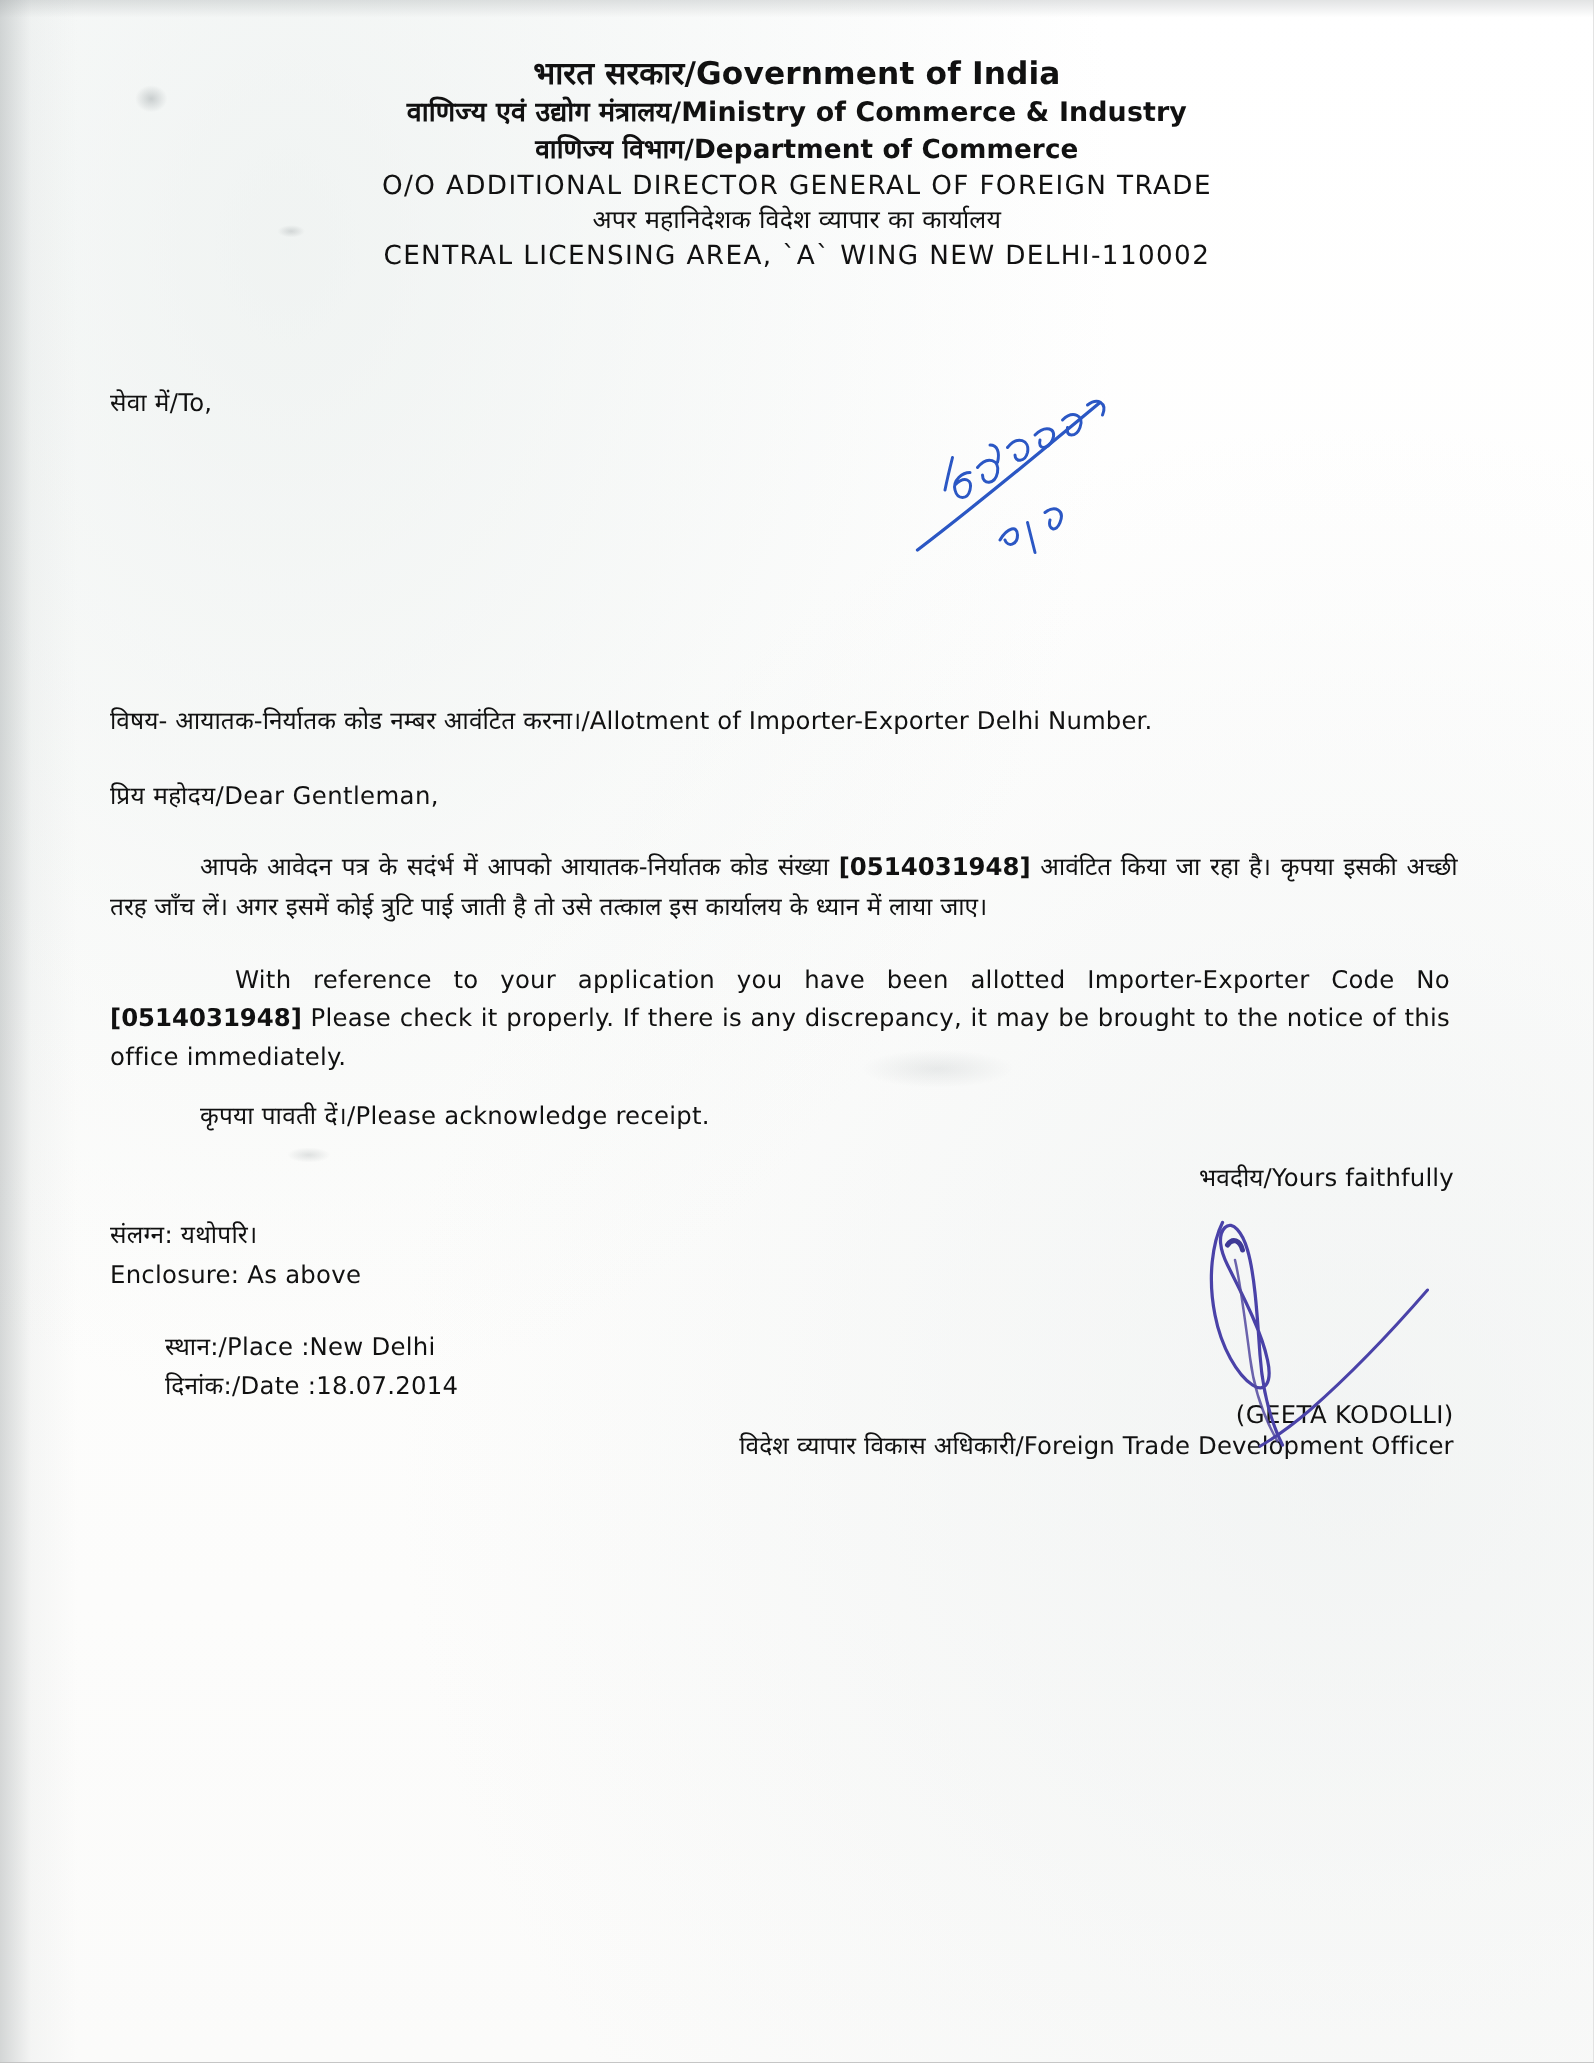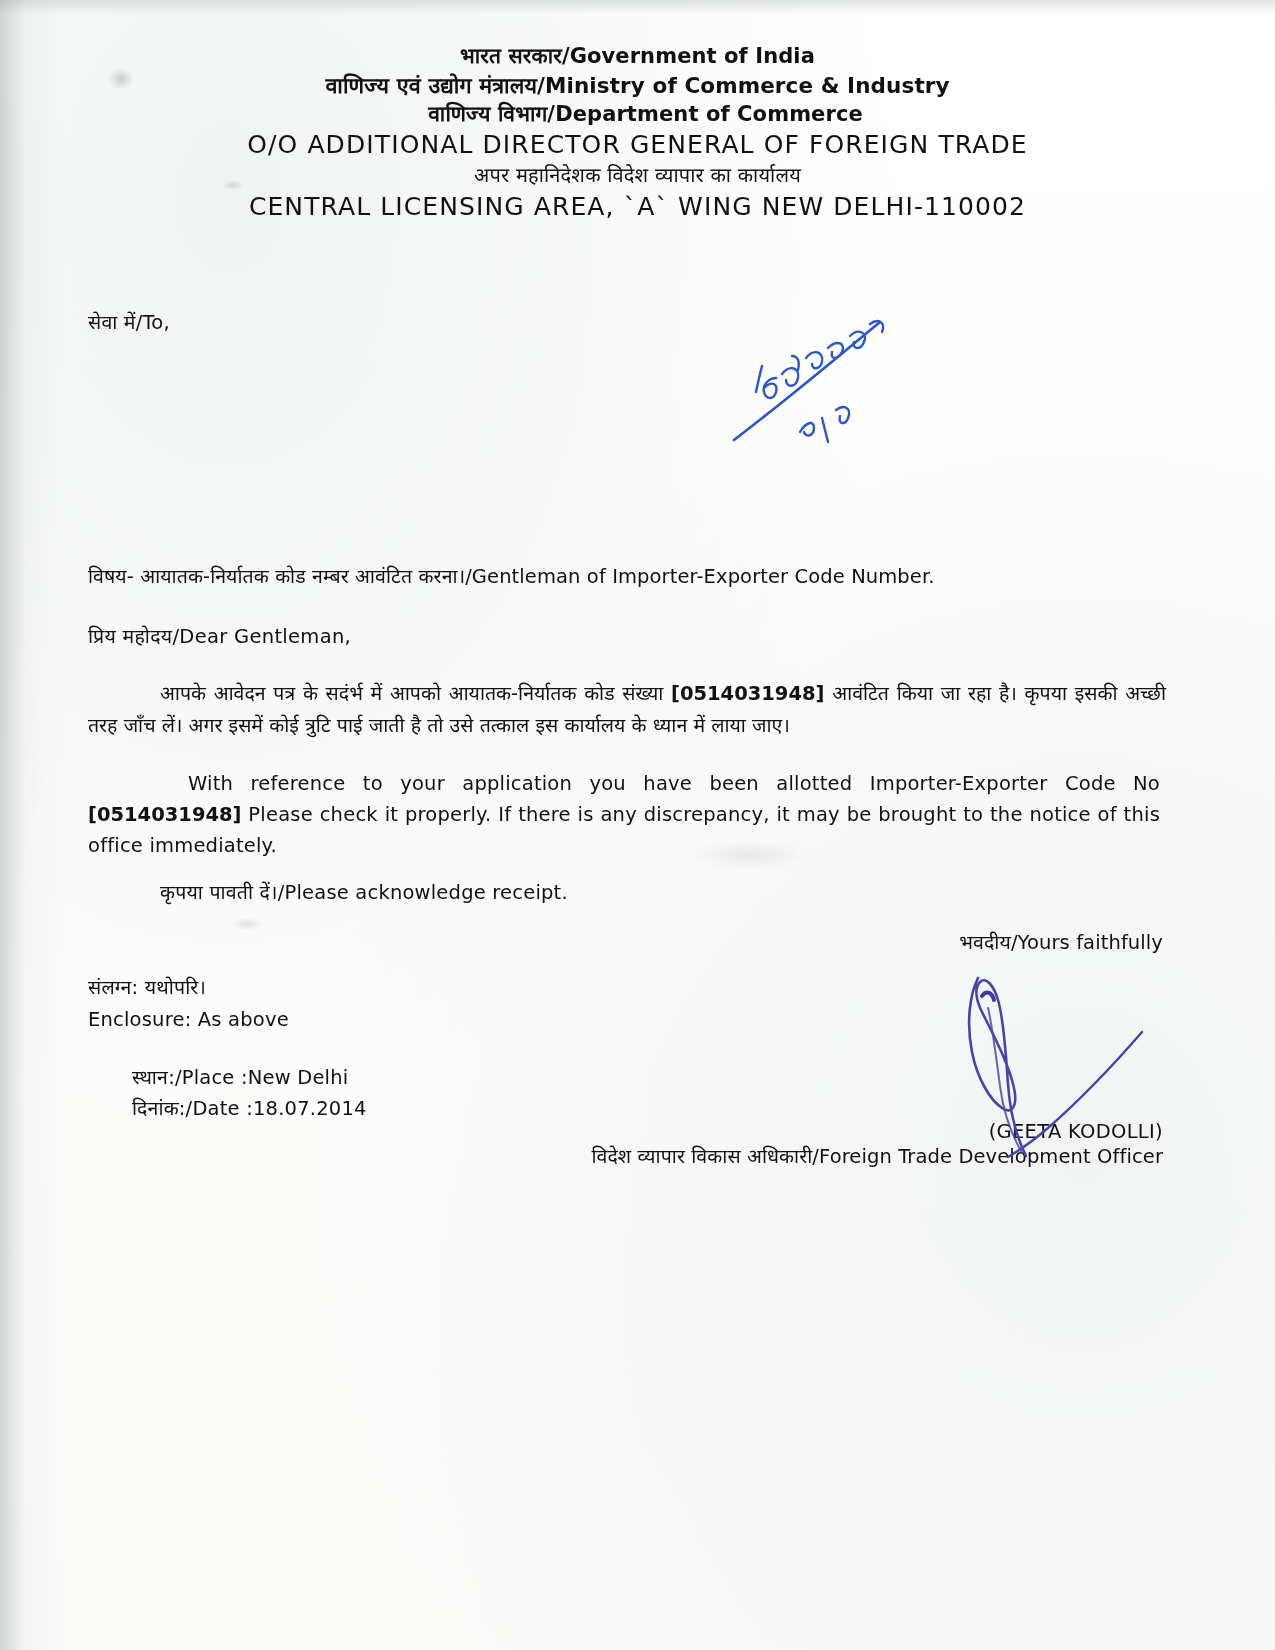--- a/index.html
+++ b/index.html
@@ -71,25 +71,25 @@
   .lh-line {
     display: block;
     line-height: 1.36;
     white-space: nowrap;
   }
   .lh-bold {
     font-weight: bold;
     font-size: 21.5px;
     letter-spacing: 0.1px;
   }
-  .lh-bold.l1 { font-size: 21px; }
+  .lh-bold.l1 { font-size: 25px; }
   .lh-bold.l2 { font-size: 21.5px; }
   .lh-bold.l3 { font-size: 21px; padding-left: 16px; }
   .lh-reg {
-    font-size: 25px;
+    font-size: 21px;
     font-weight: normal;
     letter-spacing: 1.1px;
   }
   .lh-reg.hi { letter-spacing: 0.2px; font-size: 20px; }
 
   
   .to-label {
     position: absolute;
     left: 88px; top: 308px;
     font-size: 19.5px;
@@ -222,21 +222,21 @@
       <span class="lh-line lh-bold l2">वाणिज्य एवं उद्योग मंत्रालय/Ministry of Commerce &amp; Industry</span>
       <span class="lh-line lh-bold l3">वाणिज्य विभाग/Department of Commerce</span>
       <span class="lh-line lh-reg">O/O ADDITIONAL DIRECTOR GENERAL OF FOREIGN TRADE</span>
       <span class="lh-line lh-reg hi">अपर महानिदेशक विदेश व्यापार का कार्यालय</span>
       <span class="lh-line lh-reg">CENTRAL LICENSING AREA, `A` WING NEW DELHI-110002</span>
     </div>
 
     <div class="to-label">सेवा में/To,</div>
 
 
-    <div class="subject">विषय- आयातक-निर्यातक कोड नम्बर आवंटित करना।/Gentleman of Importer-Exporter Code Number.</div>
+    <div class="subject">विषय- आयातक-निर्यातक कोड नम्बर आवंटित करना।/Allotment of Importer-Exporter Delhi Number.</div>
     <div class="salutation">प्रिय महोदय/Dear Gentleman,</div>
 
     <div class="para-hi"><span>आपके  आवेदन पत्र के सदंर्भ में आपको आयातक-निर्यातक कोड संख्या </span><b>[0514031948]</b><span> आवंटित किया जा रहा है। कृपया इसकी अच्छी तरह जाँच लें। अगर इसमें कोई त्रुटि पाई जाती है तो उसे तत्काल इस कार्यालय के ध्यान में लाया जाए।</span></div>
 
     <div class="para-en"><span>With reference to your application you have been allotted Importer-Exporter Code No </span><b>[0514031948]</b><span>  Please check it properly. If there is any discrepancy, it may be brought to the notice of this office immediately.</span></div>
 
     <div class="ack">कृपया पावती दें।/Please acknowledge receipt.</div>
 
     <div class="yours">भवदीय/Yours faithfully</div>
 

